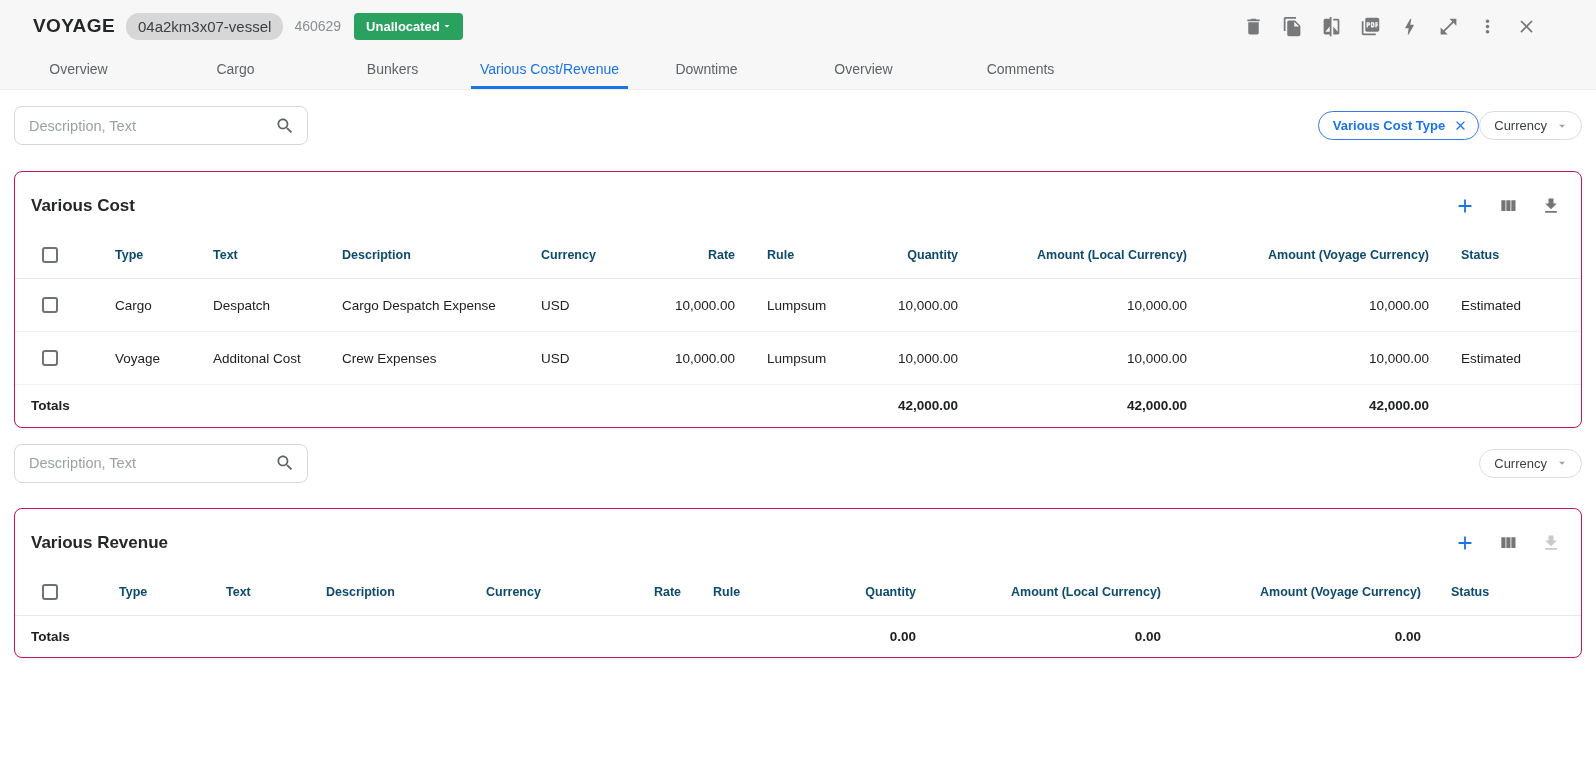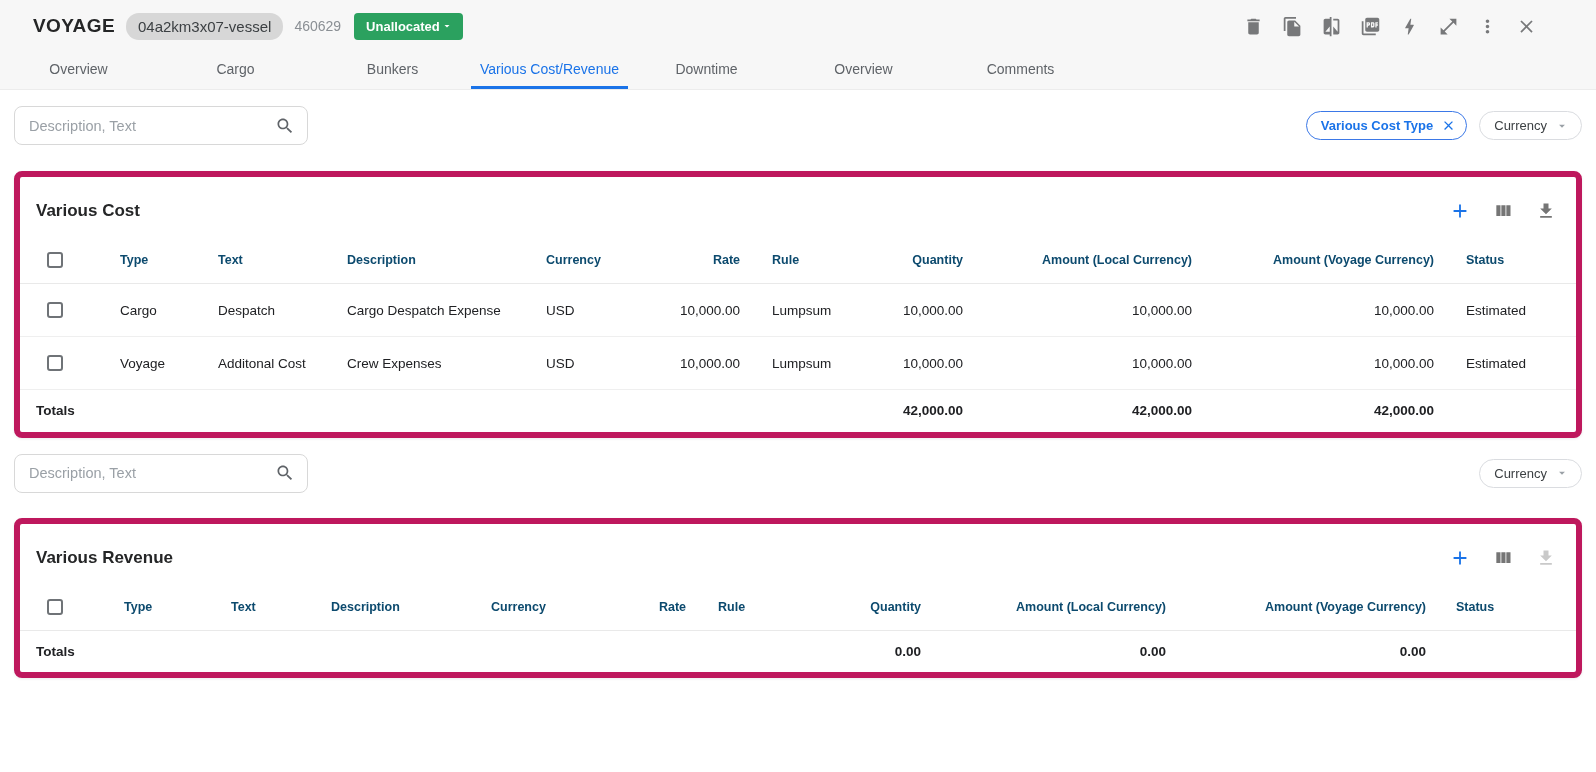--- a/index.html
+++ b/index.html
@@ -31,30 +31,30 @@
 
   
   .filter-row { display: flex; align-items: center; margin: 16px 14px 0 14px; height: 39px; }
   .search-box { width: 294px; height: 39px; border: 1px solid #d8d8d8; border-radius: 8px;
     display: flex; align-items: center; padding: 0 12px 0 14px; background: #fff; }
   .search-input { flex: 1; border: none; outline: none; font-size: 14.5px; font-family: inherit;
     color: #202124; background: transparent; min-width: 0; }
   .search-input::placeholder { color: #9aa0a6; }
   .search-icon { color: #5f6368; display: inline-flex; }
   .search-icon svg { fill: currentColor; }
-  .chips { margin-left: auto; display: flex; align-items: flex-start; gap: 12px; }
+  .chips { margin-left: auto; display: flex; align-items: flex-start; }
   .chip { height: 29px; display: inline-flex; align-items: center; gap: 8px; padding: 0 12px 0 14px;
     border-radius: 15px; border: 1px solid #dadce0; background: #fff; font-size: 13px;
     color: #3c4043; cursor: pointer; white-space: nowrap; }
   .chip svg { fill: #9aa0a6; }
   .chip.chip-blue { border: 1px solid #3b78e7; color: #1a73e8; font-weight: bold; padding-right: 10px; }
   .chip.chip-blue svg { fill: #1a73e8; }
 
   
-  .card { margin: 26px 14px 0 14px; background: #fff; border: 6px solid #be185d; border-radius: 8px;
+  .card { margin: 26px 14px 0 14px; background: #fff; border: 1px solid #be185d; border-radius: 8px;
     box-shadow: 0 1px 3px rgba(0,0,0,.08); overflow: hidden; }
   .card.revenue { margin-top: 25px; }
   .card-header { display: flex; align-items: center; padding: 22px 18px 14px 16px; }
   .card-title { font-size: 17px; font-weight: bold; color: #252627; }
   .card-actions { margin-left: auto; display: flex; align-items: center; gap: 19px; }
   .icon-btn { display: inline-flex; align-items: center; justify-content: center; width: 24px;
     height: 24px; cursor: pointer; color: #757575; }
   .icon-btn svg { fill: currentColor; }
   .icon-btn.add { color: #1a73e8; }
   .icon-btn.disabled { color: #c9c9c9; cursor: default; }

